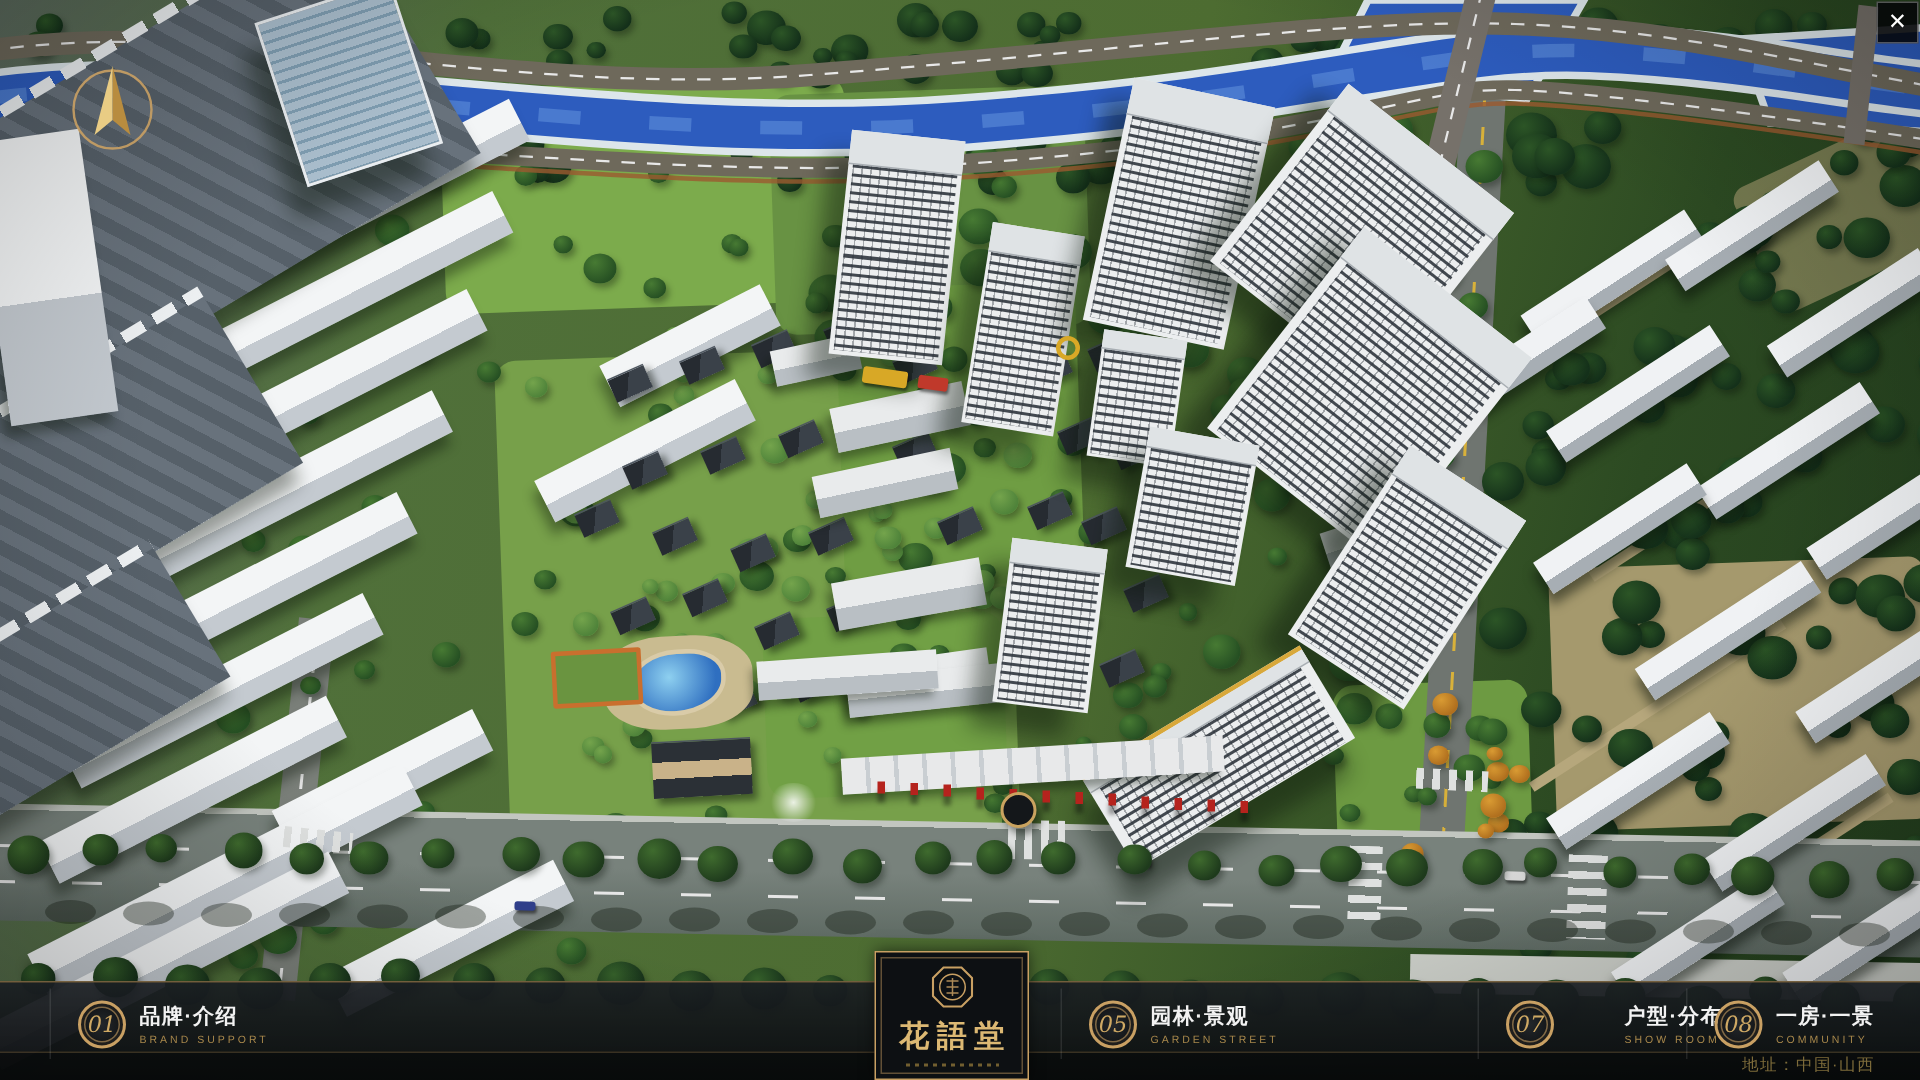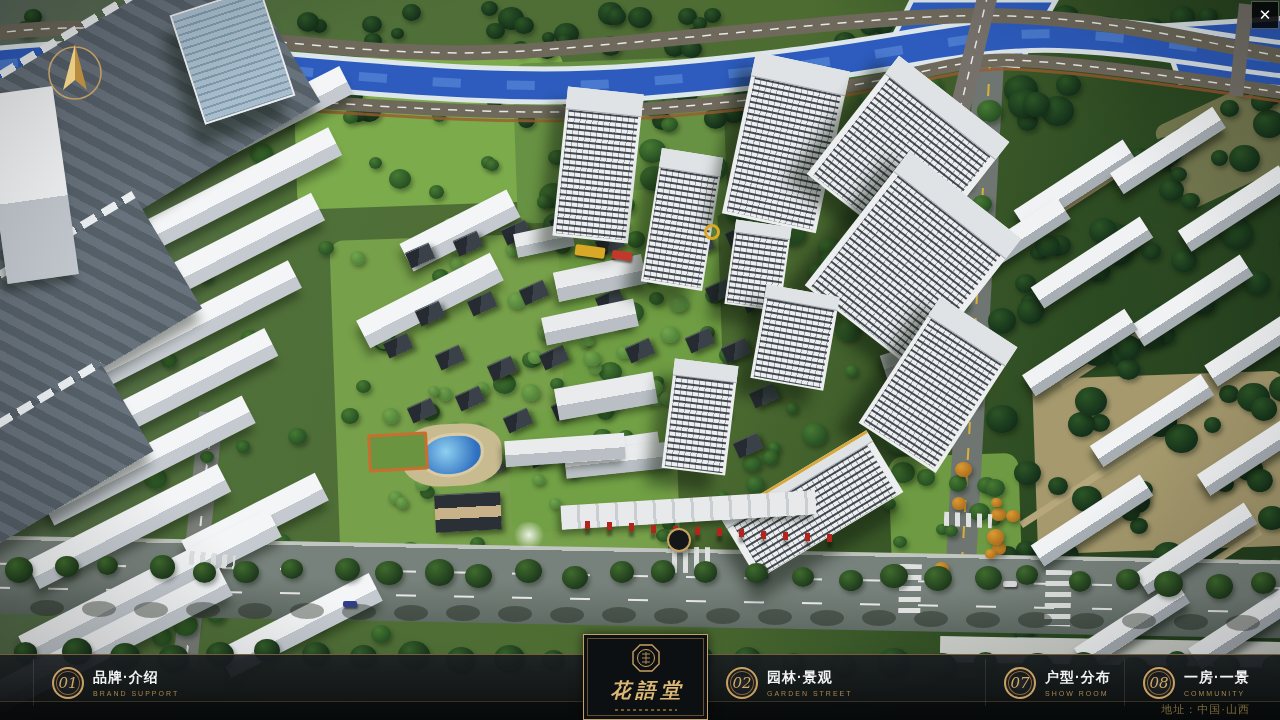--- a/index.html
+++ b/index.html
@@ -56,22 +56,22 @@
   .navitem{position:absolute;top:0;height:47px;width:139px;display:flex;align-items:center;
     border-left:1px solid rgba(255,255,255,.10);cursor:pointer;}
   .badge{width:32px;height:32px;border-radius:50%;border:2px solid #c9a063;margin-left:18px;
     display:flex;align-items:center;justify-content:center;flex:0 0 auto;
     box-shadow:inset 0 0 0 2px rgba(20,22,24,.9), inset 0 0 0 3px rgba(201,160,99,.6);
     background:radial-gradient(circle,#23272b 0%,#101214 80%);}
   .badge span{color:#cfa964;font-family:"DejaVu Serif",serif;font-style:italic;font-size:15px;}
   .navtxt{margin-left:9px;}
   .cn{color:#f2f2f2;font-size:14px;font-weight:bold;letter-spacing:1px;white-space:nowrap;}
   .en{color:#a7874b;font-size:7px;letter-spacing:2px;margin-top:3px;white-space:nowrap;}
-  #logoPanel{position:absolute;left:583px;bottom:0;width:125px;height:86px;z-index:21;
-    background:#0d1013;border:1px solid #c9a063;box-shadow:0 0 10px rgba(0,0,0,.6);font-style:italic;}
+  #logoPanel{position:absolute;left:583px;bottom:0;width:103px;height:86px;z-index:21;
+    background:#0d1013;border:1px solid #c9a063;box-shadow:0 0 10px rgba(0,0,0,.6);}
   #logoPanel .inner{position:absolute;inset:3px;border:1px solid rgba(201,160,99,.45);
     display:flex;flex-direction:column;align-items:center;justify-content:center;}
   #logoTitle{color:#dcb873;font-family:"DejaVu Serif",serif;font-size:20px;font-weight:bold;
     letter-spacing:5px;margin-top:4px;text-indent:5px;}
   #logoSub{width:62px;height:2px;margin-top:5px;opacity:.65;
     background:repeating-linear-gradient(90deg,#a8893f 0 3px,transparent 3px 6px);}
   #address{position:absolute;right:30px;bottom:3px;z-index:22;color:#7d6b3a;font-size:11px;letter-spacing:1px;}
   #vignette{position:absolute;inset:0;z-index:10;pointer-events:none;
     background:radial-gradient(ellipse at 50% 45%,transparent 60%,rgba(0,0,0,.28) 100%);}
   .flag{position:absolute;width:5px;height:8px;background:#b5231d;box-shadow:0 6px 3px rgba(10,10,10,.4);}
@@ -761,28 +761,28 @@
         <div class="badge">
           <span>01</span>
         </div>
         <div class="navtxt">
           <div class="cn">品牌·介绍</div>
           <div class="en">BRAND SUPPORT</div>
         </div>
       </div>
       <div class="navitem" style="left: 707px; top: 4px;">
         <div class="badge">
-          <span>02</span>
+          <span>05</span>
         </div>
         <div class="navtxt">
           <div class="cn">园林·景观</div>
           <div class="en">GARDEN STREET</div>
         </div>
       </div>
-      <div class="navitem" style="left: 985px; top: 4px;">
+      <div class="navitem" style="left: 985px; top: 4px; gap: 38px;">
         <div class="badge">
           <span>07</span>
         </div>
         <div class="navtxt">
           <div class="cn">户型·分布</div>
           <div class="en">SHOW ROOM</div>
         </div>
       </div>
       <div class="navitem" style="left: 1124px; top: 4px;">
         <div class="badge">

